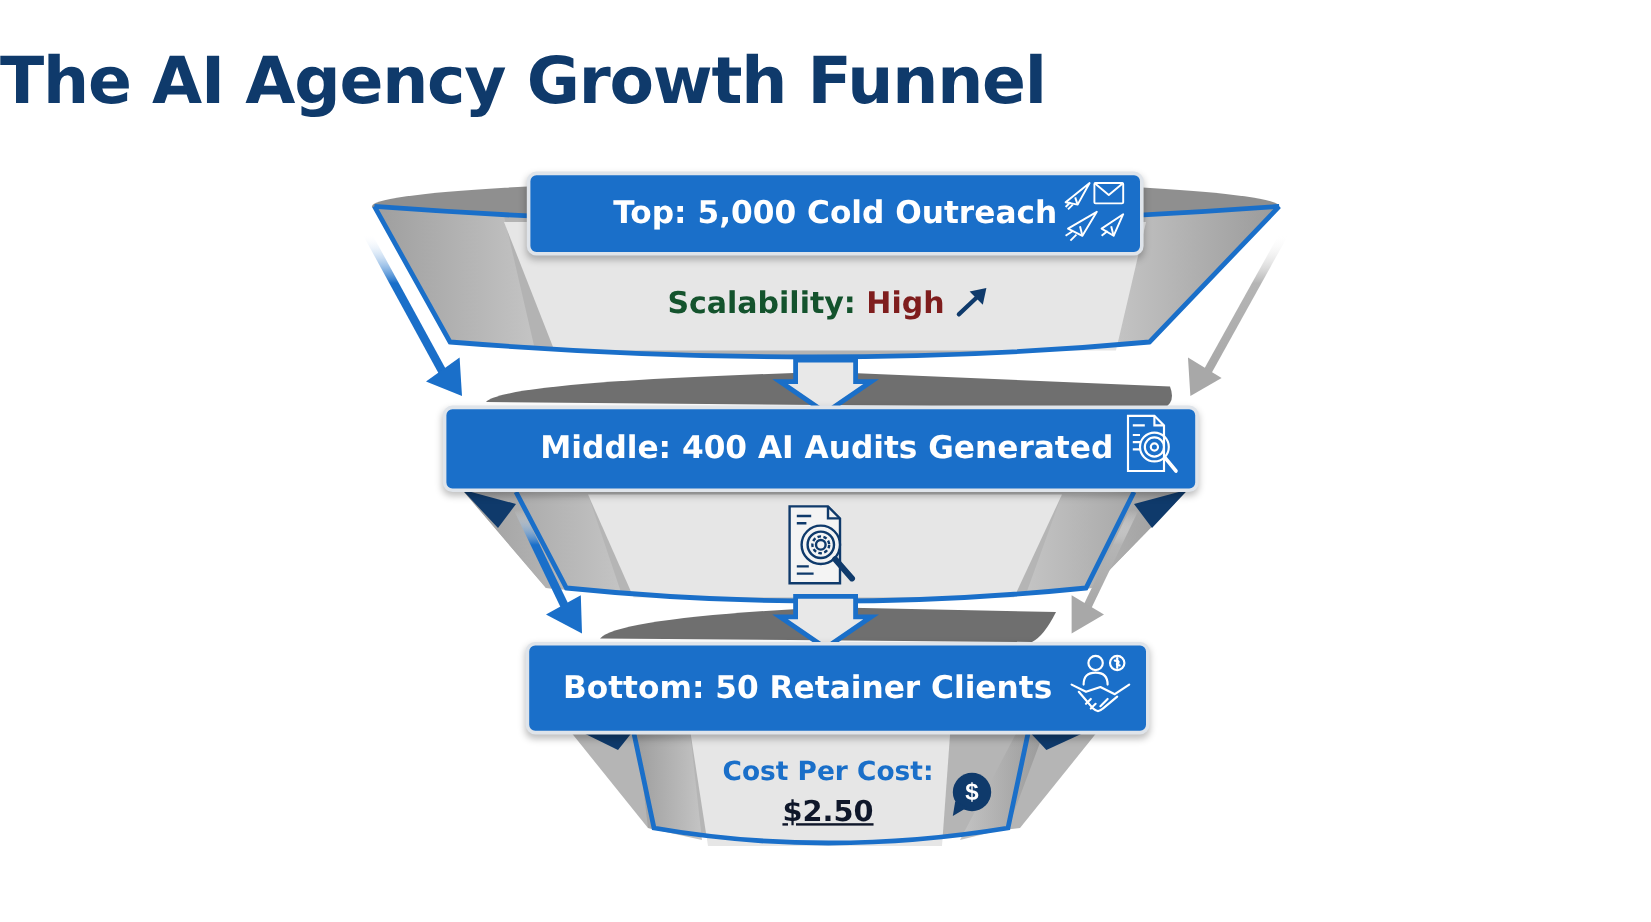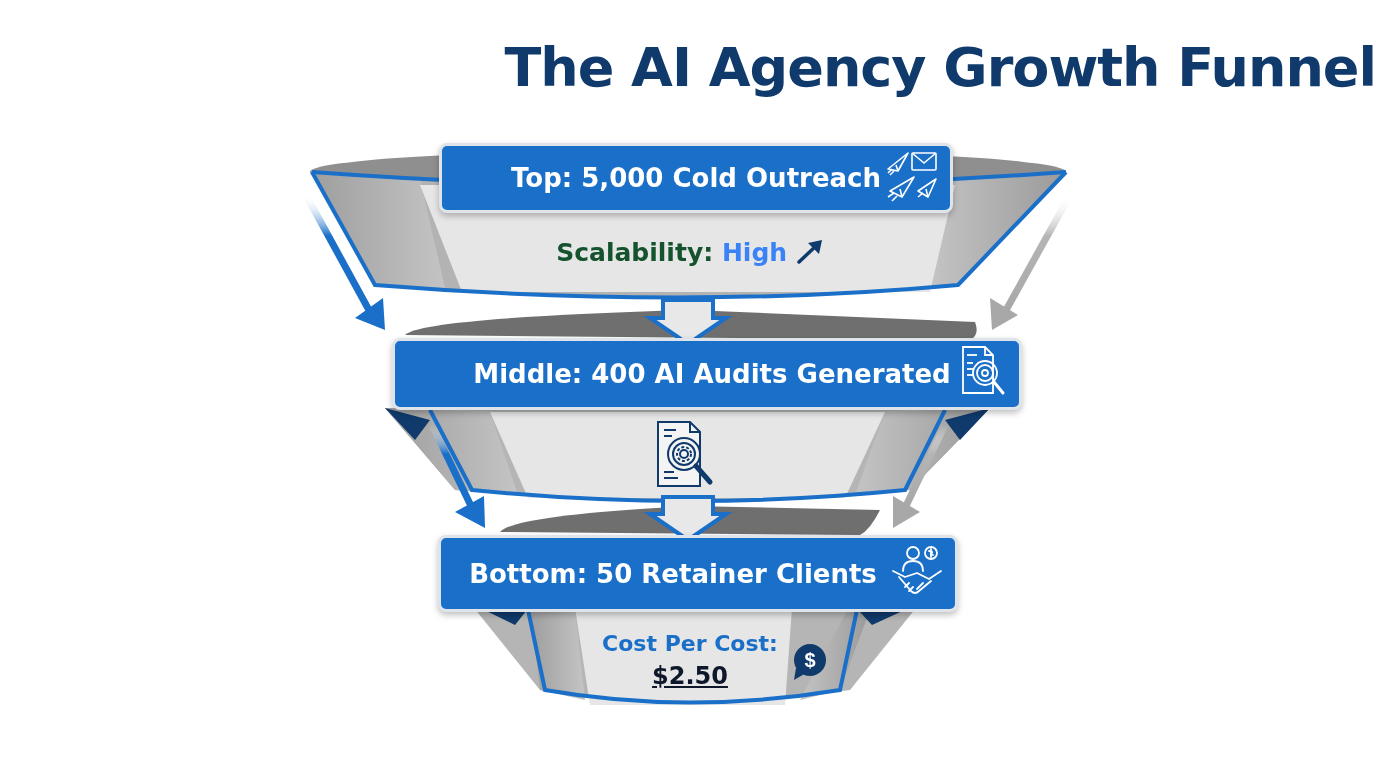--- a/index.html
+++ b/index.html
@@ -1,43 +1,43 @@
 <!DOCTYPE html>
 <html><head>
   <meta charset="utf-8">
   <style>
     html, body { margin: 0; padding: 0; background: #ffffff; }
     body { width: 1376px; height: 768px; position: relative; overflow: hidden; font-family: "Liberation Sans", "DejaVu Sans", sans-serif; }
     .title {
-      position: absolute; left: 0; top: 36px; width: 1376px; text-align: right;
+      position: absolute; left: 0; top: 36px; width: 1376px; text-align: left;
       font-size: 54px; font-weight: 700; color: #0f3a6b; letter-spacing: -1px;
       font-family: "DejaVu Sans", "Liberation Sans", sans-serif;
     }
     svg.funnel { position: absolute; left: 0; top: 0; }
     .banner {
       position: absolute; background: #1a6fc9; border-radius: 8px;
       border: 3px solid #dfe4ea; box-shadow: 0 3px 6px rgba(0,0,0,0.25);
       display: flex; align-items: center; justify-content: center; box-sizing: border-box;
       color: #ffffff; font-weight: 700; font-family: "DejaVu Sans", "Liberation Sans", sans-serif;
     }
     .banner .label { white-space: nowrap; }
     .banner .icon { position: absolute; right: 10px; top: 50%; transform: translateY(-50%); }
     .stage-top { left: 439px; top: 143px; width: 514px; height: 70px; font-size: 26px; }
-    .stage-mid { left: 392px; top: 338px; width: 630px; height: 72px; font-size: 26px; text-align: right; }
+    .stage-mid { left: 369px; top: 338px; width: 630px; height: 72px; font-size: 26px; text-align: right; }
     .stage-bot { left: 438px; top: 535px; width: 520px; height: 77px; font-size: 26px; }
     .stage-top .label { }
     .stage-mid .label { margin-right: 30px; margin-left: 40px; }
     .stage-bot .label { margin-right: 50px; }
     .metric {
       position: absolute; text-align: center; font-weight: 700;
       font-family: "DejaVu Sans", "Liberation Sans", sans-serif;
     }
     .scal { left: 540px; top: 238px; width: 300px; font-size: 25px; }
     .scal .k { color: #14532d; }
-    .scal .v { color: #3b82f6; }
+    .scal .v { color: #7f1d1d; }
     .cpl { left: 580px; top: 628px; width: 220px; font-size: 22px; line-height: 32px; }
     .cpl .k { color: #1a6fc9; display: block; }
     .cpl .v { color: #0f172a; display: block; font-size: 24px; text-decoration: underline; }
   </style>
 </head>
 <body>
 
 <div class="title">The AI Agency Growth Funnel</div>
 
 <svg class="funnel" width="1376" height="768" viewBox="0 0 1376 768">

